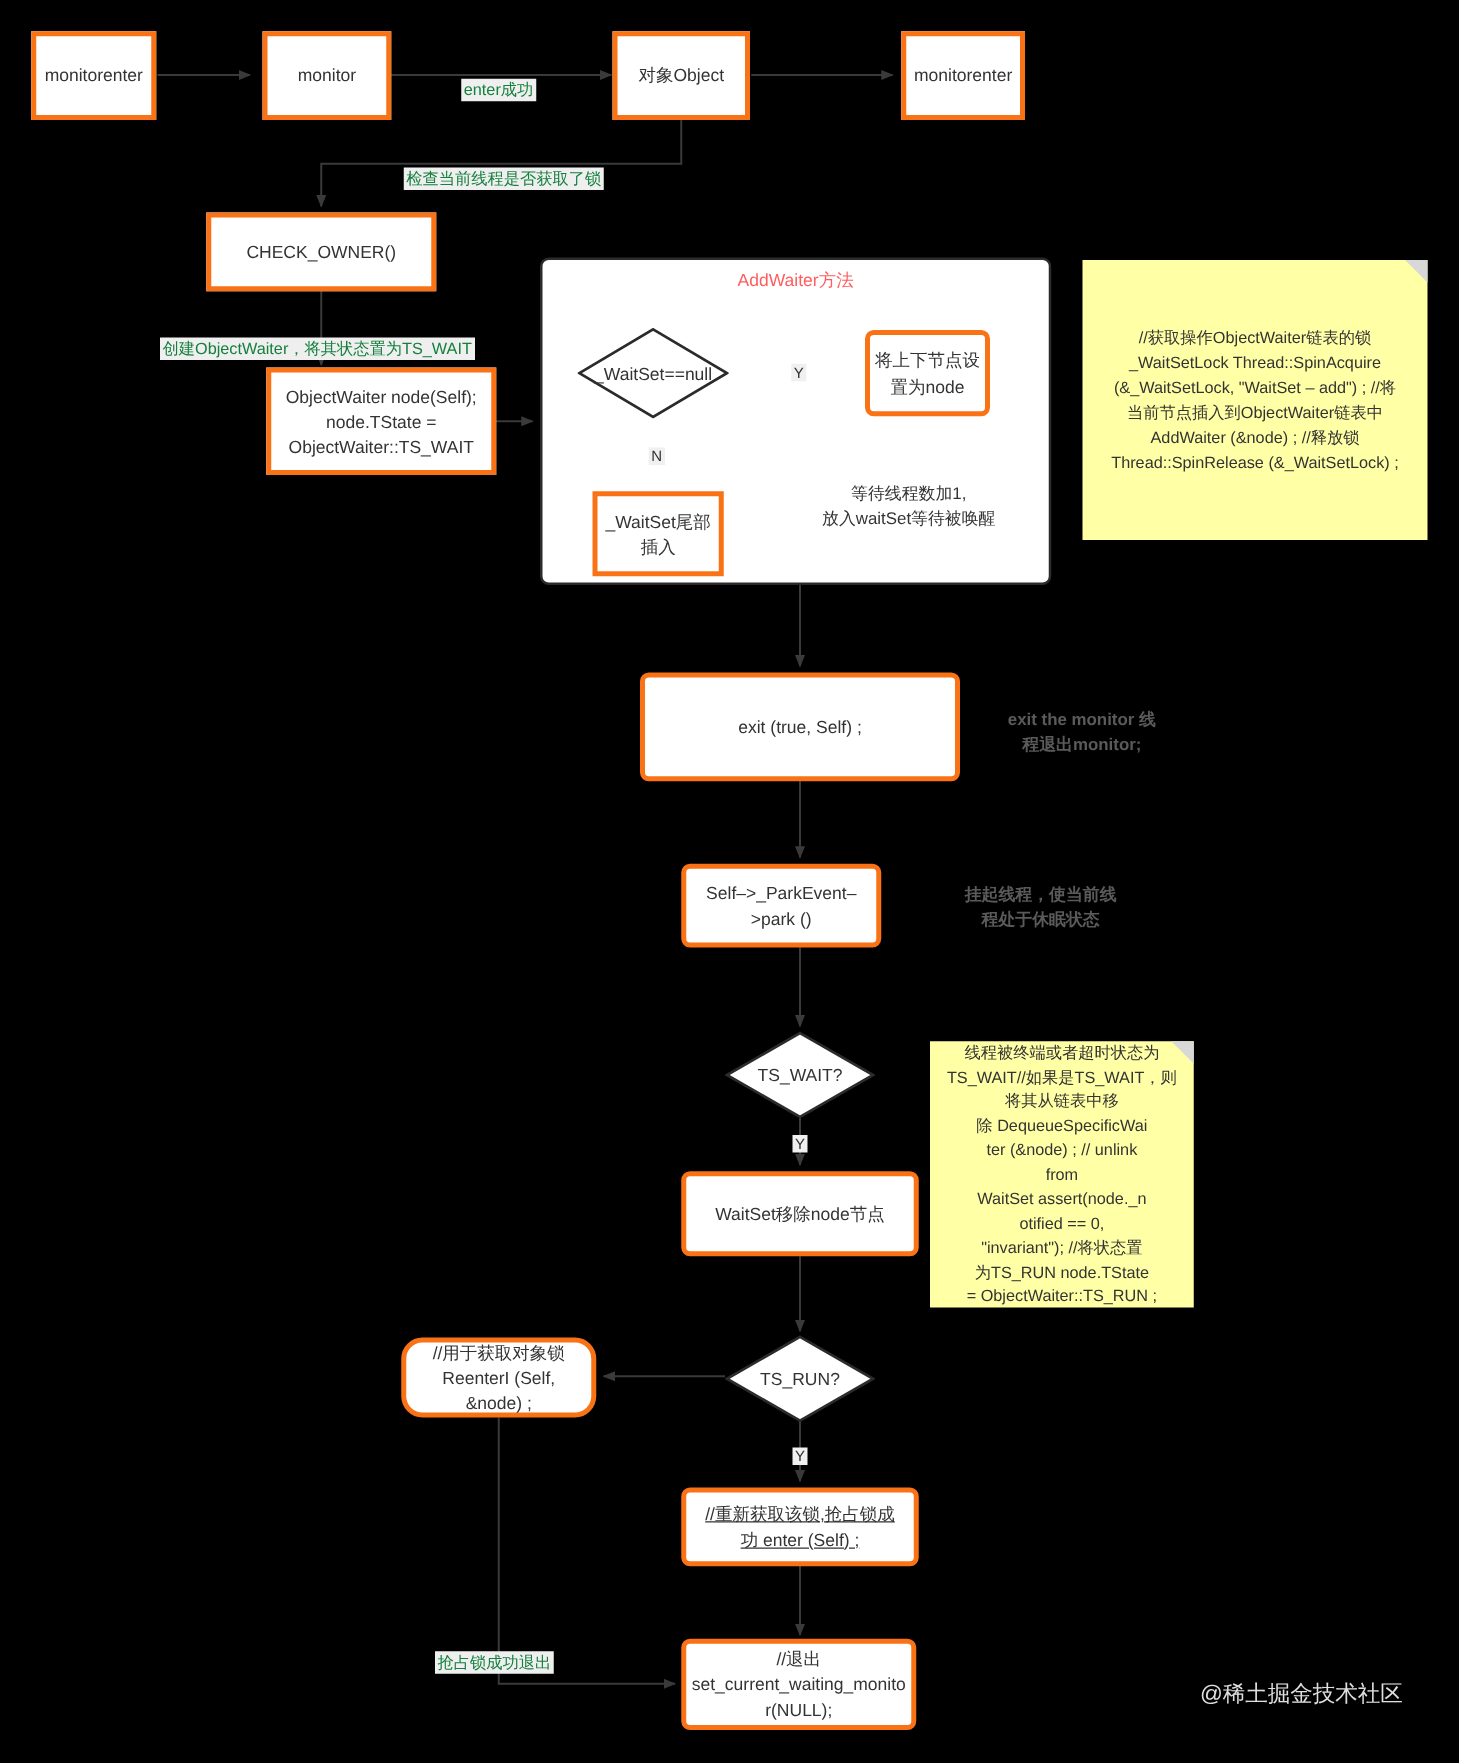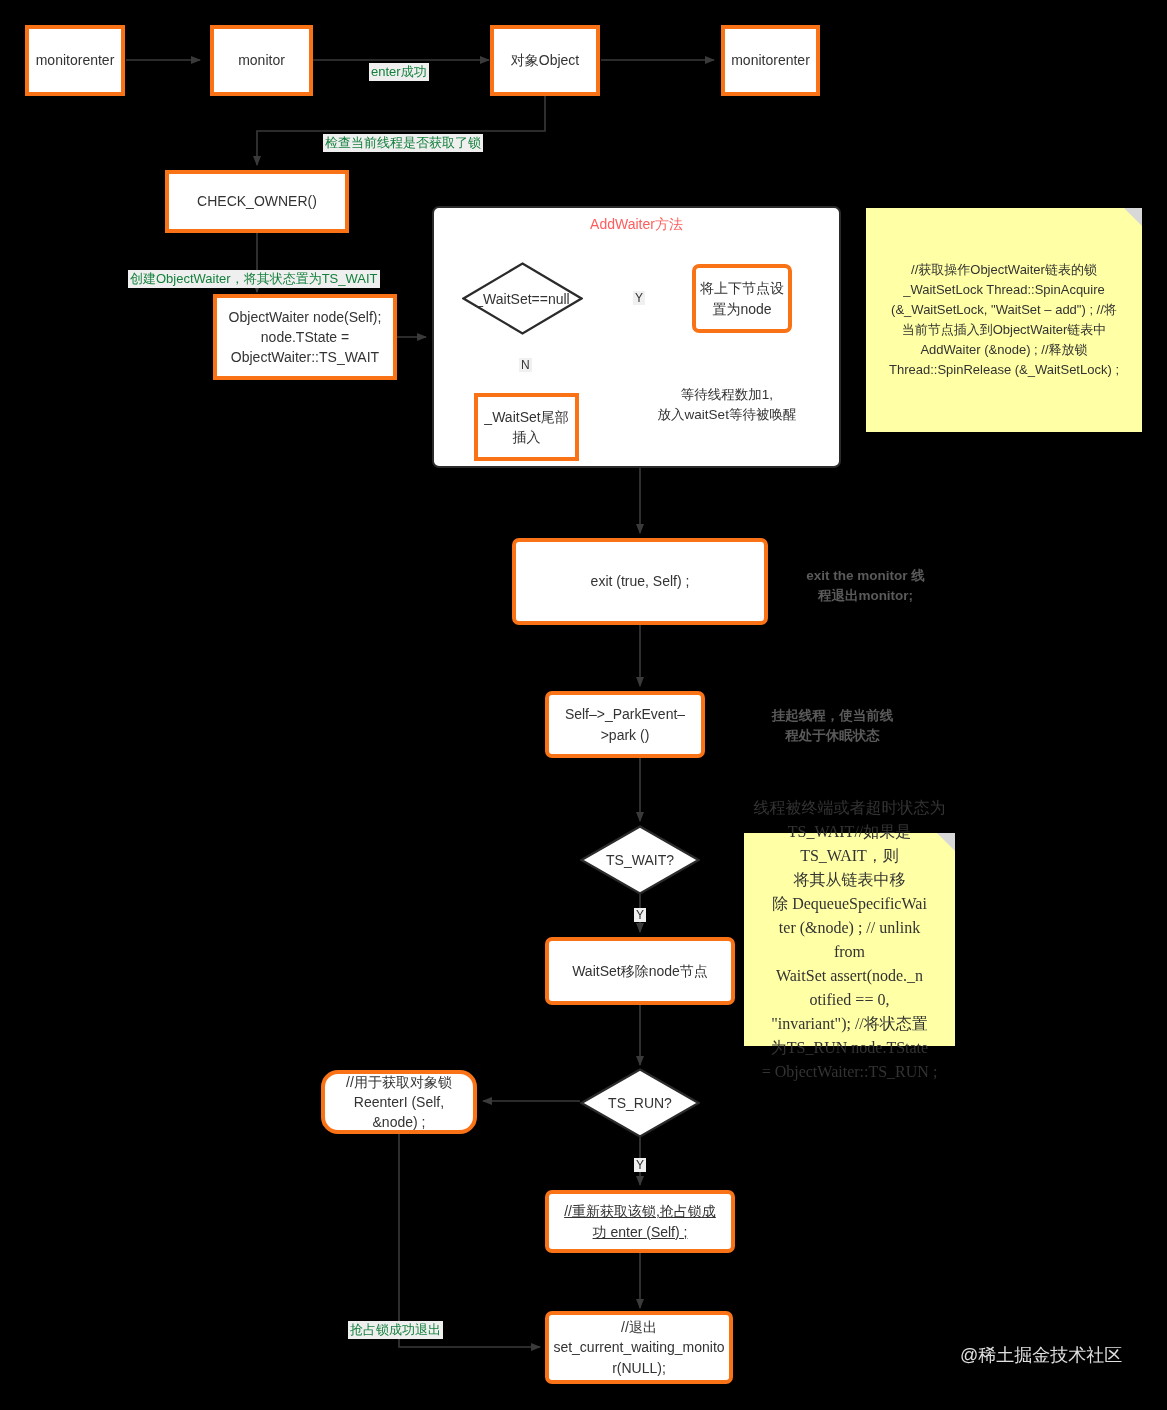--- a/index.html
+++ b/index.html
@@ -281,21 +281,21 @@
     </svg>
     <div class="dlabel">TS_WAIT?</div>
   </div>
 
   <div class="branch-label" style="left:634px; top:908px;">Y</div>
 
   <div class="node round" style="left:545px; top:937px; width:190px; height:68px;">
     <span>WaitSet移除node节点</span>
   </div>
 
-  <div class="sticky" style="left:744px; top:833px; width:211px; height:213px; font-size:16px; line-height:1.5;font-family:Liberation Serif, serif;">
+  <div class="sticky" style="left:744px; top:833px; width:211px; height:213px; font-size:13px; line-height:1.5;">
     <span class="fold"></span>
     <span>线程被终端或者超时状态为
 TS_WAIT//如果是TS_WAIT，则
 将其从链表中移
 除            DequeueSpecificWai
 ter (&amp;node) ;        // unlink
                 from
 WaitSet              assert(node._n
         otified == 0,
 "invariant");              //将状态置

